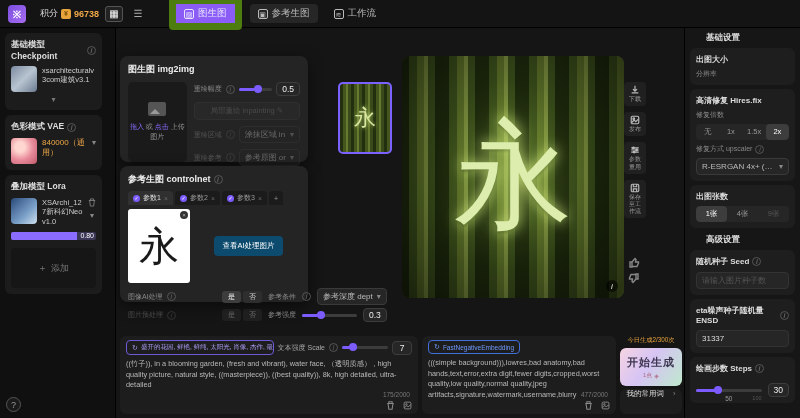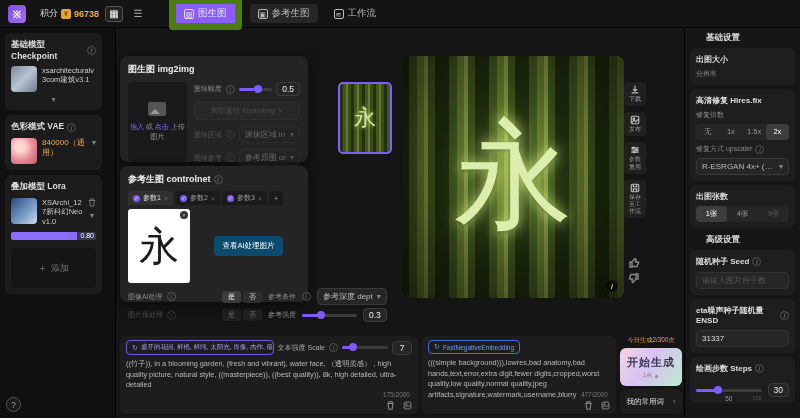--- a/index.html
+++ b/index.html
@@ -107,21 +107,21 @@
   .scale-ctl .slider { width:46px; }
   .ptext { flex:1; margin-top:4px; font-size:7.3px; line-height:1.45; color:#b9b9b9; overflow:hidden; }
   .pcount { position:absolute; right:8px; bottom:16px; font-size:6.5px; color:#777; }
   .pfoot { display:flex; justify-content:flex-end; gap:8px; padding-top:2px; }
   .pfoot svg { width:9px; height:9px; stroke:#888; fill:none; stroke-width:1.3; }
   #gencol { width:62px; display:flex; flex-direction:column; gap:3px; }
   .daily { font-size:6.3px; color:#e8a33d; text-align:center; }
   .gen-btn { height:38px; border-radius:6px; background:linear-gradient(125deg,#f6d4e2,#d6c4f4 45%,#bfe9cd); display:flex; flex-direction:column; align-items:center; justify-content:center; gap:1px; }
   .gen-btn .glab { color:#3c3550; font-size:11px; font-weight:bold; letter-spacing:1px; }
   .gen-btn .gcost { font-size:6px; color:#b06a8a; display:flex; align-items:center; gap:2px; }
-  .fav-btn { flex:1; background:#1d1d1d; border-radius:6px; display:flex; align-items:center; justify-content:center; gap:9px; color:#ddd; font-size:7.5px; }
+  .fav-btn { flex:1; background:#1d1d1d; border-radius:6px; display:flex; justify-content:center; gap:9px; color:#ddd; font-size:7.5px; }
   .fav-btn .c { color:#888; }
   
   #rightbar { position:absolute; right:0; top:0; width:116px; height:418px; background:#161616; border-left:1px solid #000; z-index:25; }
   .rtabs { display:flex; height:26px; }
   .rtab { flex:1; display:flex; align-items:center; justify-content:center; font-size:8.5px; color:#888; background:#101010; }
   .rtab.sel { background:#1e1e1e; color:#fff; font-weight:bold; }
   .rsection { font-size:8.5px; color:#ddd; font-weight:bold; margin:6px 21px 3px; }
   .rcard { margin:4px 5px; background:#1e1e1e; border-radius:6px; padding:6px; }
   .rcard h5 { font-size:8px; color:#ddd; font-weight:bold; display:flex; align-items:center; gap:3px; }
   .sublab { font-size:7px; color:#888; margin-top:4px; display:flex; align-items:center; gap:3px; }

